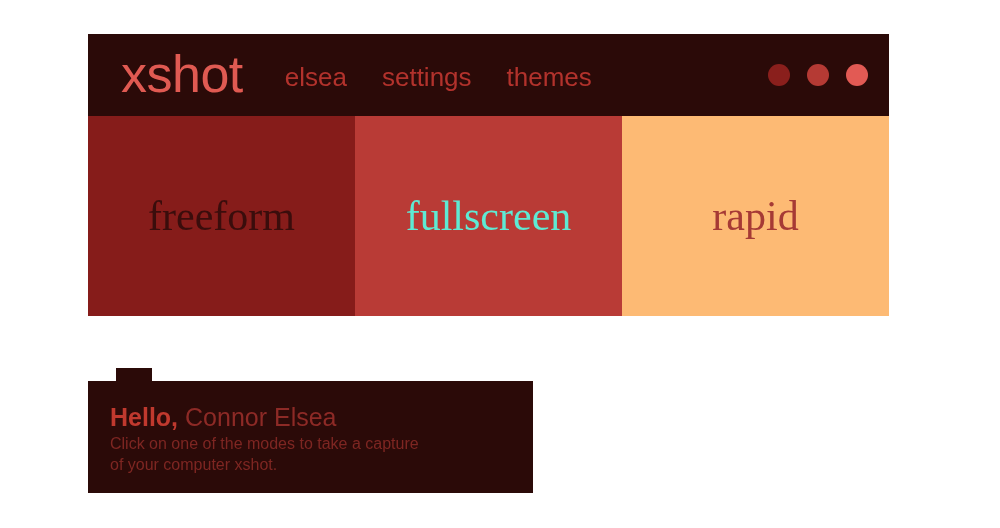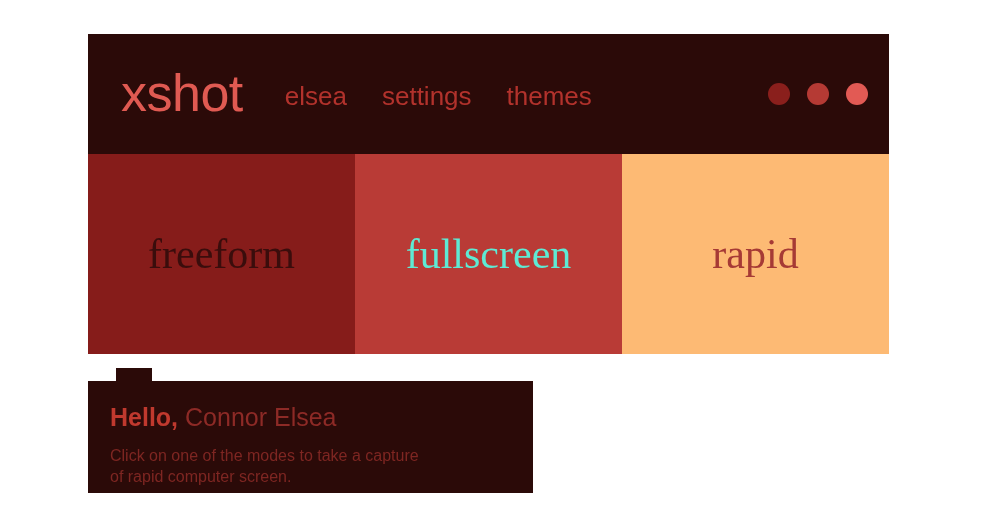--- a/index.html
+++ b/index.html
@@ -19,21 +19,21 @@
   .app {
     position: absolute;
     left: 88px;
     top: 34px;
     width: 801px;
   }
 
   
   .titlebar {
     position: relative;
-    height: 120px;
+    height: 82px;
     background: #2b0a08;
     display: flex;
     align-items: center;
   }
 
   .logo {
     font-size: 52px;
     font-weight: 400;
     color: #e05a52;
     letter-spacing: -0.5px;
@@ -124,21 +124,21 @@
     height: 112px;
     background: #2b0a08;
     box-sizing: border-box;
     padding: 22px 22px 0 22px;
   }
 
   .greeting {
     font-size: 25px;
     line-height: 1.12;
     white-space: nowrap;
-    margin: 0 0 14px 0;
+    margin: 0 0 2px 0;
   }
 
   .greeting-hello {
     font-weight: 700;
     color: #c0392e;
   }
 
   .greeting-name {
     font-weight: 400;
     color: #8d2a26;
@@ -195,16 +195,16 @@
 
 <div class="card-wrap">
   <div class="card-notch" style="background: rgb(43, 10, 8);"></div>
   <div class="card" style="background: rgb(43, 10, 8);">
     <div class="greeting">
       <span class="greeting-hello">Hello,</span>
       <span class="greeting-name">Connor Elsea</span>
     </div>
     <p class="card-body">
       <span>Click on one of the modes to take a capture</span>
-      <span>of rapid computer screen.</span>
+      <span>of your computer xshot.</span>
     </p>
   </div>
 </div>
 
 </body></html>

